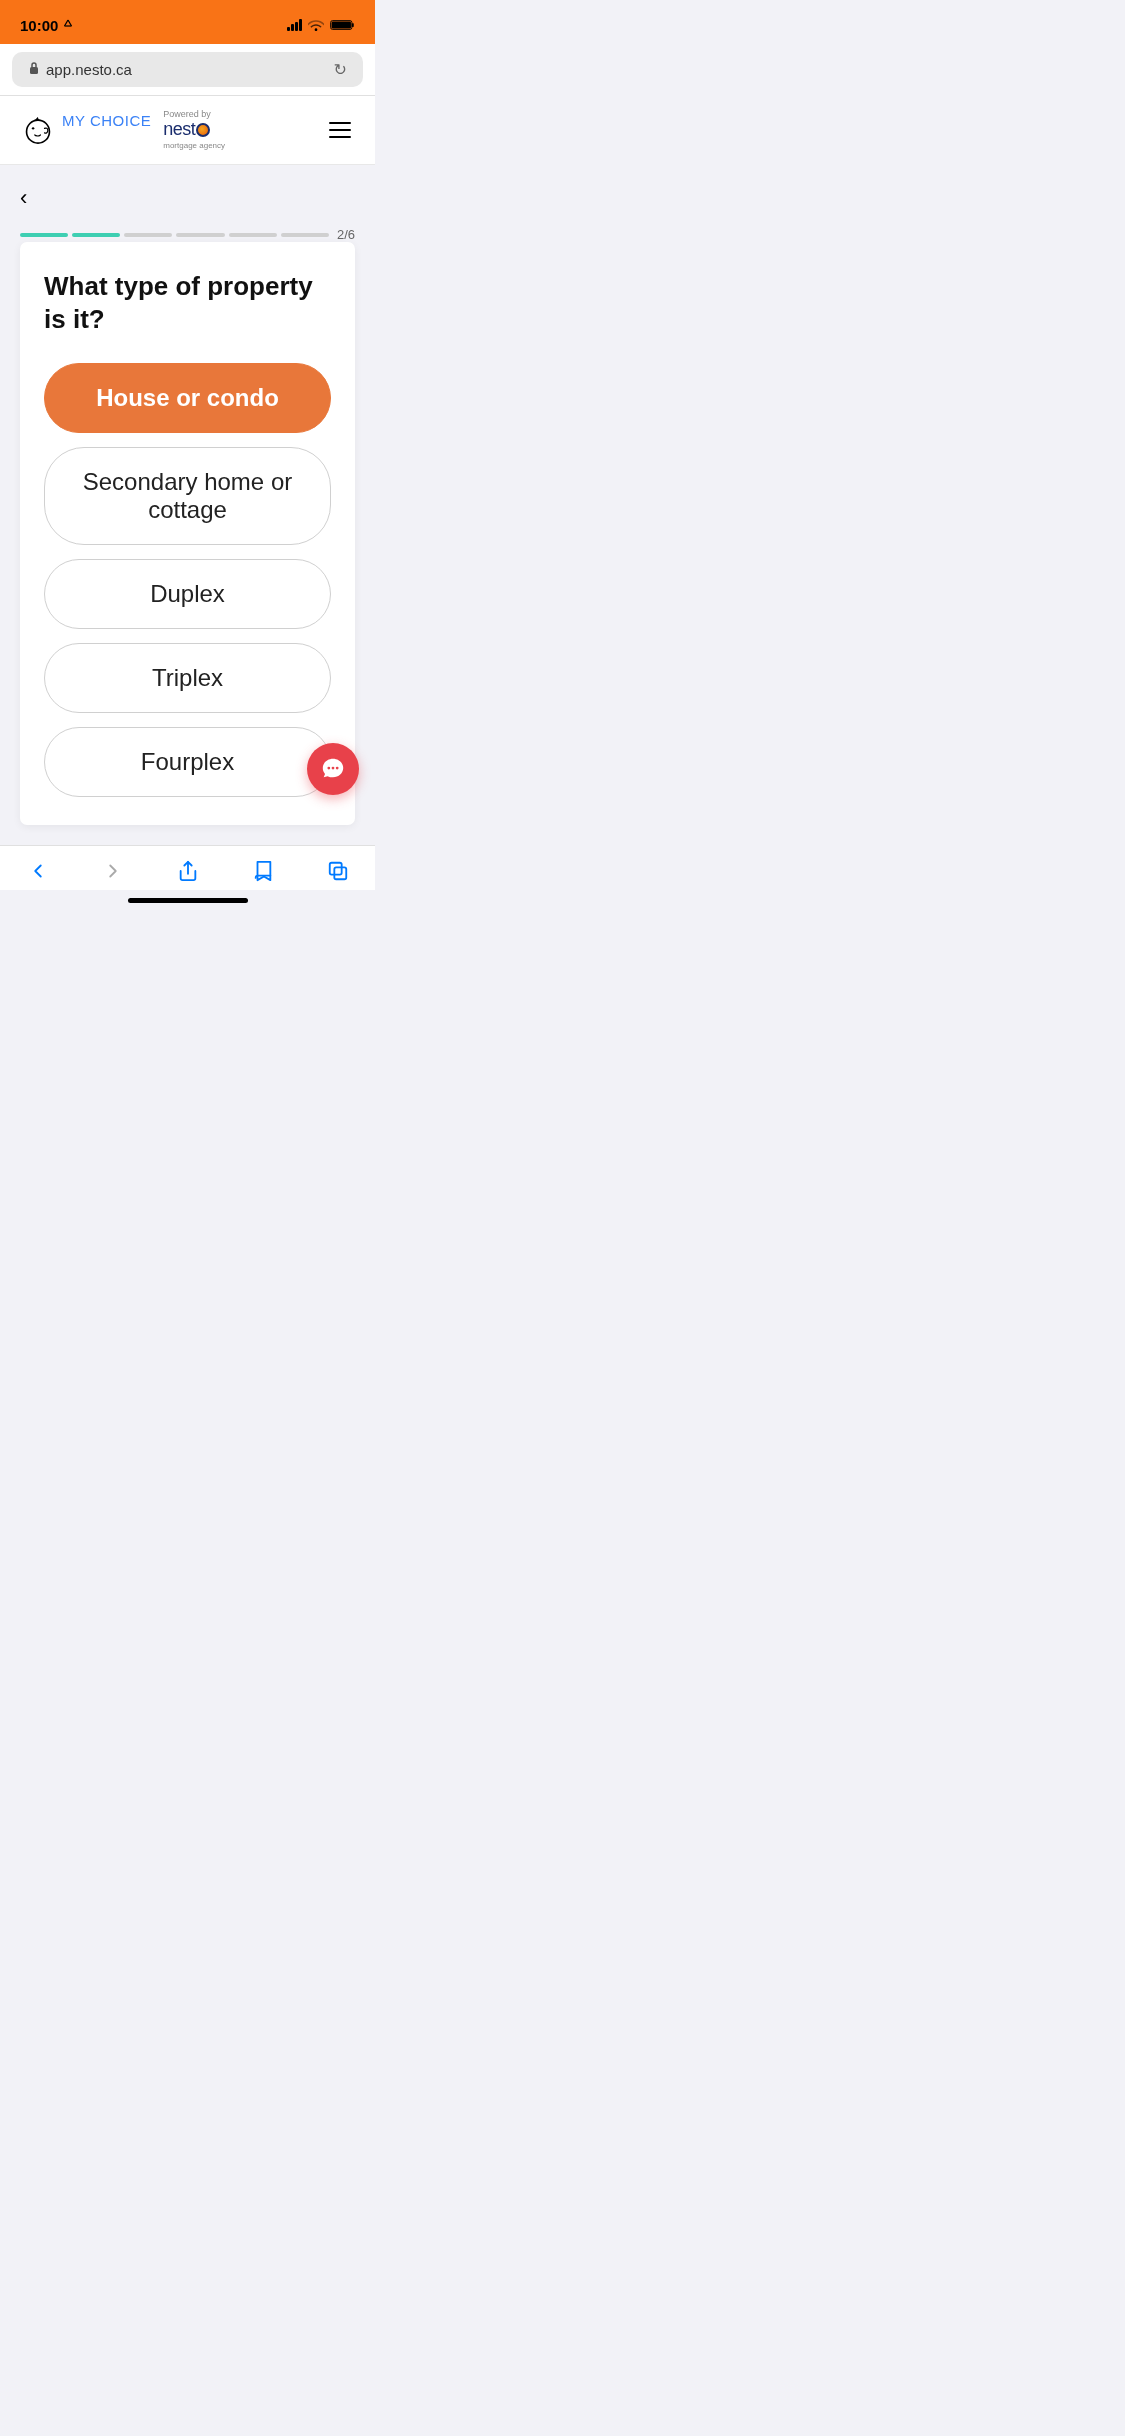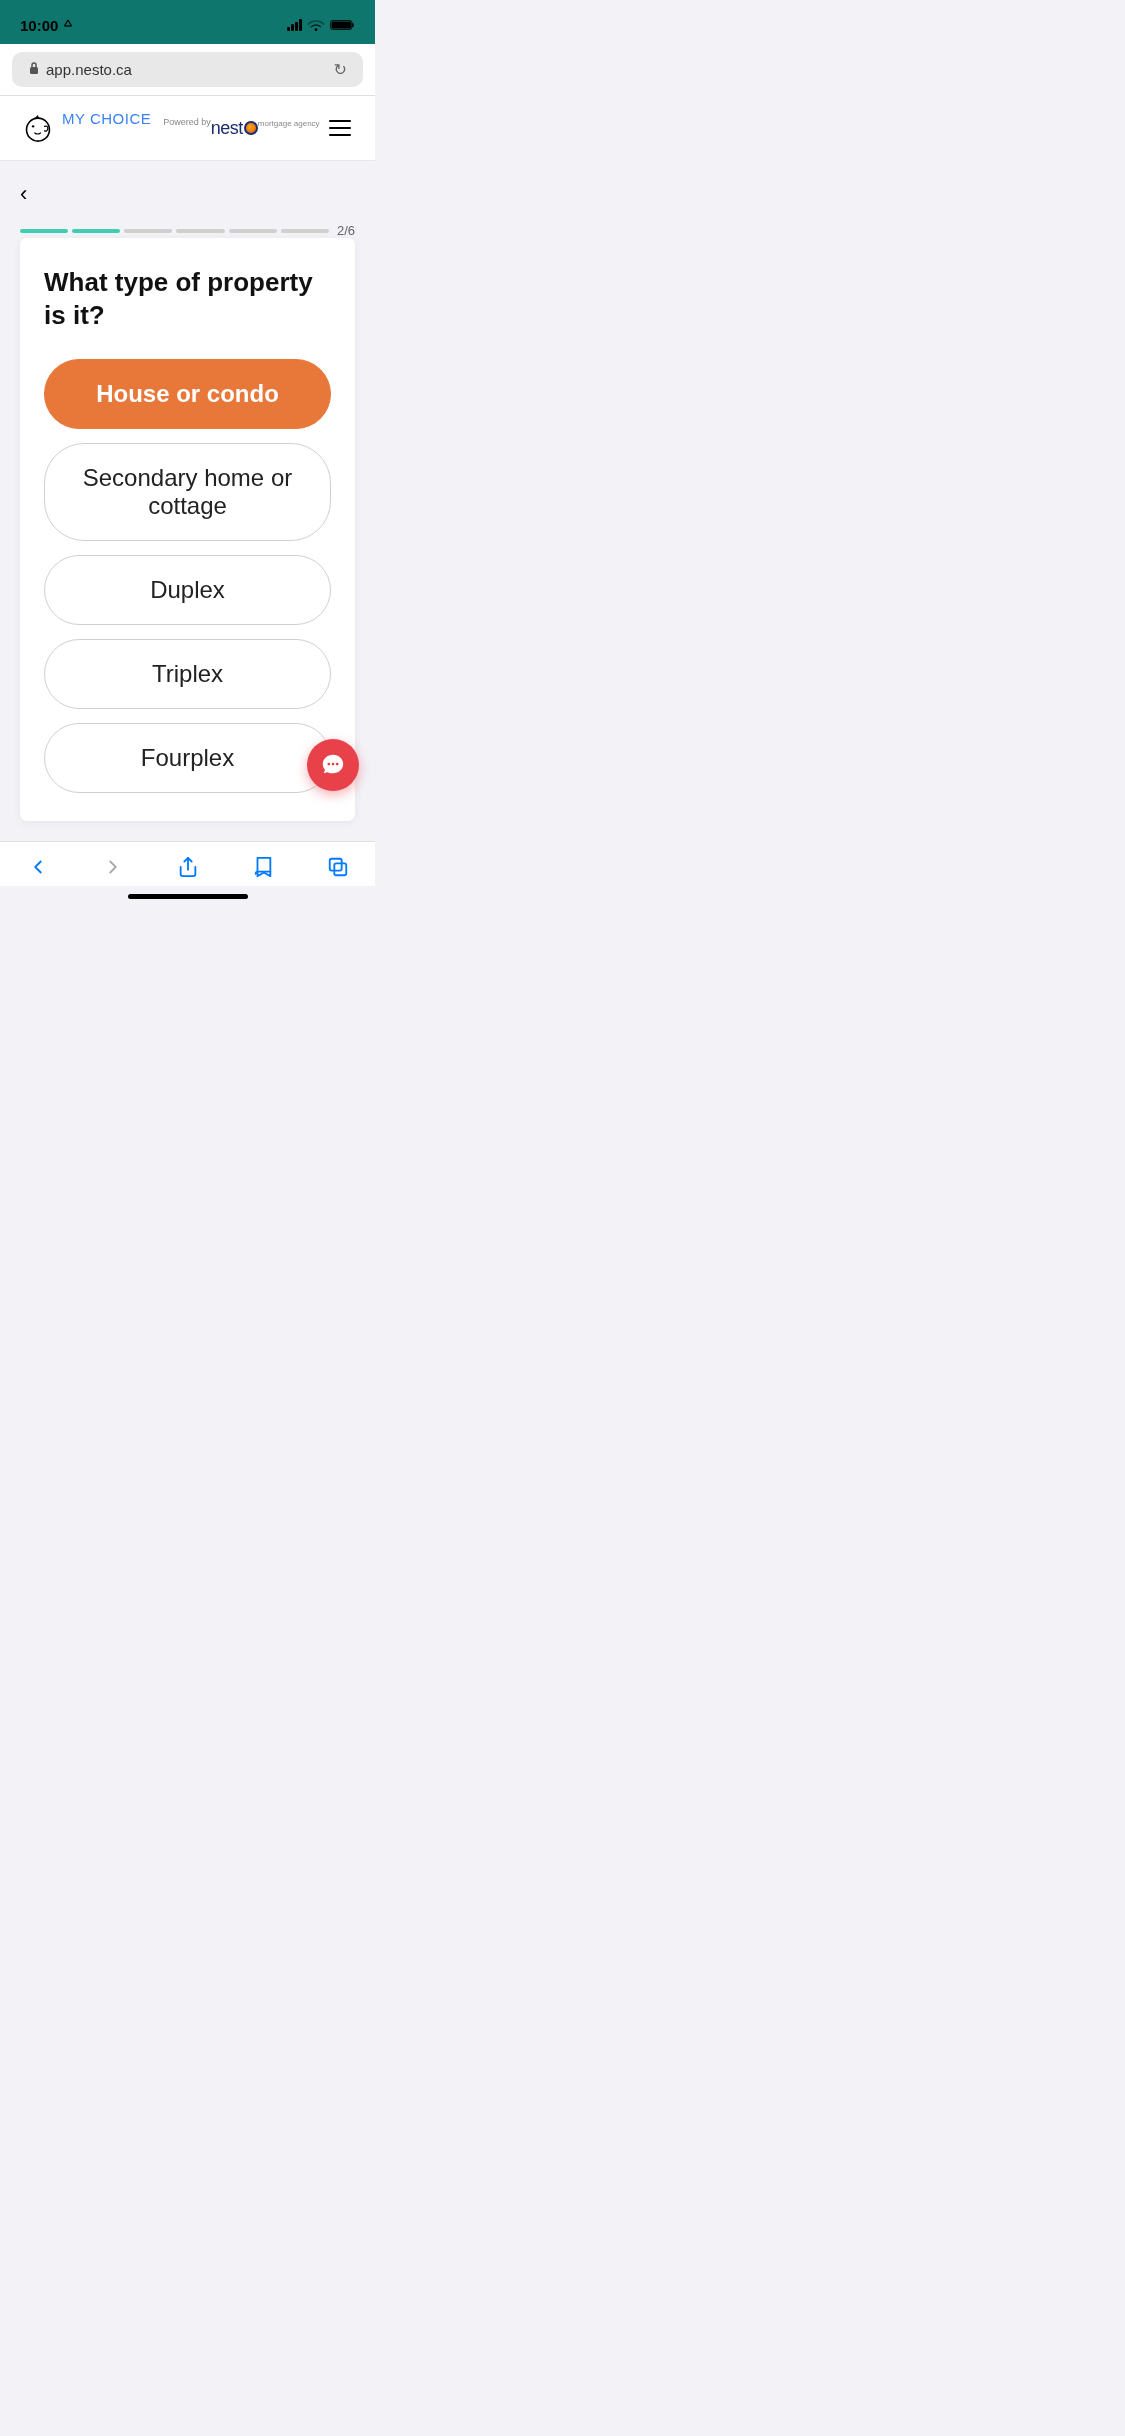--- a/index.html
+++ b/index.html
@@ -8,21 +8,21 @@
     body {
       font-family: -apple-system, BlinkMacSystemFont, 'Helvetica Neue', Arial, sans-serif;
       background: #f2f2f7;
       width: 375px;
       min-height: 812px;
       overflow-x: hidden;
     }
 
     
     .status-bar {
-      background: #0f766e;
+      background: #f97316;
       display: flex;
       justify-content: space-between;
       align-items: center;
       padding: 14px 20px 8px;
       height: 44px;
     }
     .status-time {
       font-size: 15px;
       font-weight: 600;
       color: #000;
@@ -99,21 +99,21 @@
       font-weight: 400;
       color: #3b82f6;
       letter-spacing: 0.5px;
     }
     .piggy-icon {
       width: 36px;
       height: 36px;
     }
     .nesto-powered {
       display: flex;
-      flex-direction: row;
+      flex-direction: column;
       align-items: flex-start;
     }
     .powered-by-text {
       font-size: 9px;
       color: #888;
       line-height: 1;
     }
     .nesto-brand {
       font-size: 18px;
       font-weight: 400;

